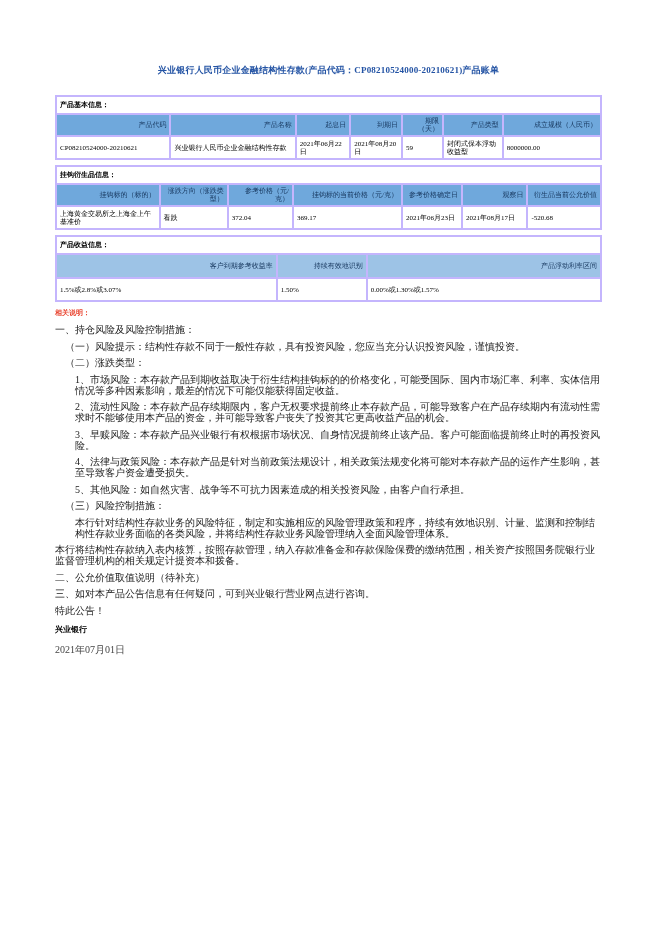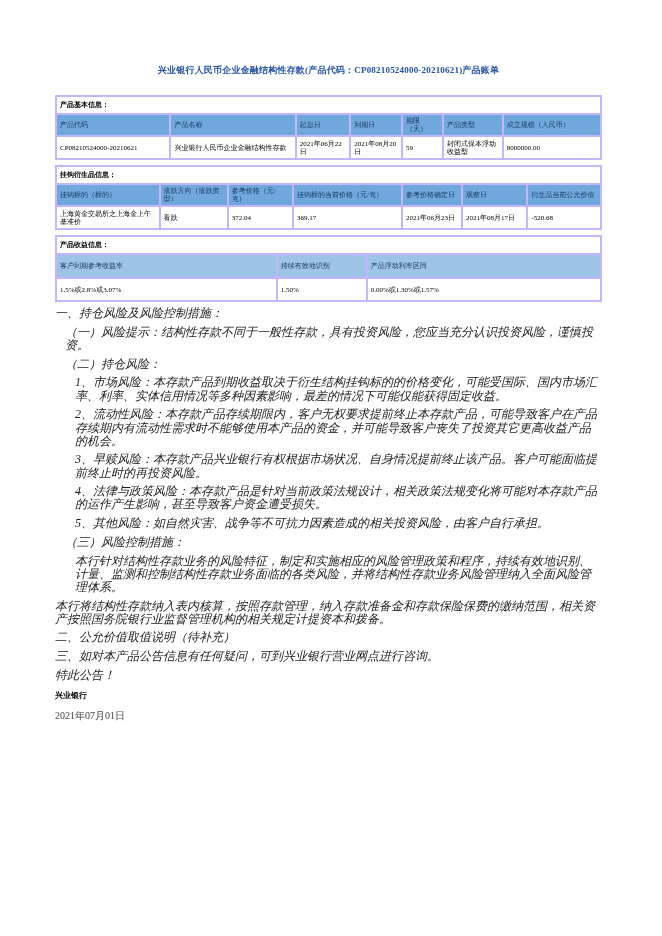--- a/index.html
+++ b/index.html
@@ -39,41 +39,41 @@
   }
   tr.sec td{
     background:#fff;
     font-weight:bold;
     height:12px;
   }
   tr.hd td{
     background:var(--header_blue,#6fa8dc);
     color:#17375e;
     height:16px;
+    text-align:right;
   }
   tr.hd.light td{
     background:var(--header_blue_light,#9dc3e6);
     height:18px;
   }
   tr.row td{
     height:17px;
     background:#fff;
   }
   .note-label{
     color:var(--note_red,#e8412c);
     font-size:7px;
     font-weight:bold;
     margin:6px 0 6px 0;
   }
   .note-line{
-    font-size:12px;
+    font-size:10px;
     line-height:1.1;
     margin:0 0 5.5px 0;
     color:#1a1a1a;
-    font-style:italic;
   }
   .ind-0{padding-left:0;}
   .ind-1{padding-left:10px;}
   .ind-2{padding-left:20px;}
   .footer{
     margin-top:8px;
     text-align:left;
     padding-right:55px;
   }
   .footer .bank{
@@ -179,24 +179,25 @@
       <td>产品浮动利率区间</td>
     </tr>
     <tr class="row">
       <td>1.5%或2.8%或3.07%</td>
       <td>1.50%</td>
       <td>0.00%或1.30%或1.57%</td>
     </tr>
   </tbody>
     </table>
 
+  <div class="note-label">相关说明：</div>
   <div>
     <p class="note-line ind-0">一、持仓风险及风险控制措施：</p>
     <p class="note-line ind-1">（一）风险提示：结构性存款不同于一般性存款，具有投资风险，您应当充分认识投资风险，谨慎投资。</p>
-    <p class="note-line ind-1">（二）持仓风险：</p>
+    <p class="note-line ind-1">（二）涨跌类型：</p>
     <p class="note-line ind-2">1、市场风险：本存款产品到期收益取决于衍生结构挂钩标的的价格变化，可能受国际、国内市场汇率、利率、实体信用情况等多种因素影响，最差的情况下可能仅能获得固定收益。</p>
     <p class="note-line ind-2">2、流动性风险：本存款产品存续期限内，客户无权要求提前终止本存款产品，可能导致客户在产品存续期内有流动性需求时不能够使用本产品的资金，并可能导致客户丧失了投资其它更高收益产品的机会。</p>
     <p class="note-line ind-2">3、早赎风险：本存款产品兴业银行有权根据市场状况、自身情况提前终止该产品。客户可能面临提前终止时的再投资风险。</p>
     <p class="note-line ind-2">4、法律与政策风险：本存款产品是针对当前政策法规设计，相关政策法规变化将可能对本存款产品的运作产生影响，甚至导致客户资金遭受损失。</p>
     <p class="note-line ind-2">5、其他风险：如自然灾害、战争等不可抗力因素造成的相关投资风险，由客户自行承担。</p>
     <p class="note-line ind-1">（三）风险控制措施：</p>
     <p class="note-line ind-2">本行针对结构性存款业务的风险特征，制定和实施相应的风险管理政策和程序，持续有效地识别、计量、监测和控制结构性存款业务面临的各类风险，并将结构性存款业务风险管理纳入全面风险管理体系。</p>
     <p class="note-line ind-0">本行将结构性存款纳入表内核算，按照存款管理，纳入存款准备金和存款保险保费的缴纳范围，相关资产按照国务院银行业监督管理机构的相关规定计提资本和拨备。</p>
     <p class="note-line ind-0">二、公允价值取值说明（待补充）</p>
     <p class="note-line ind-0">三、如对本产品公告信息有任何疑问，可到兴业银行营业网点进行咨询。</p>

